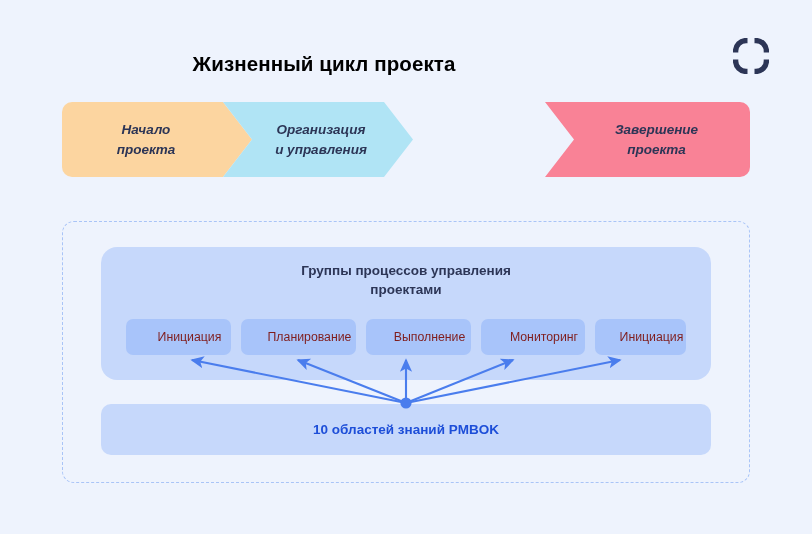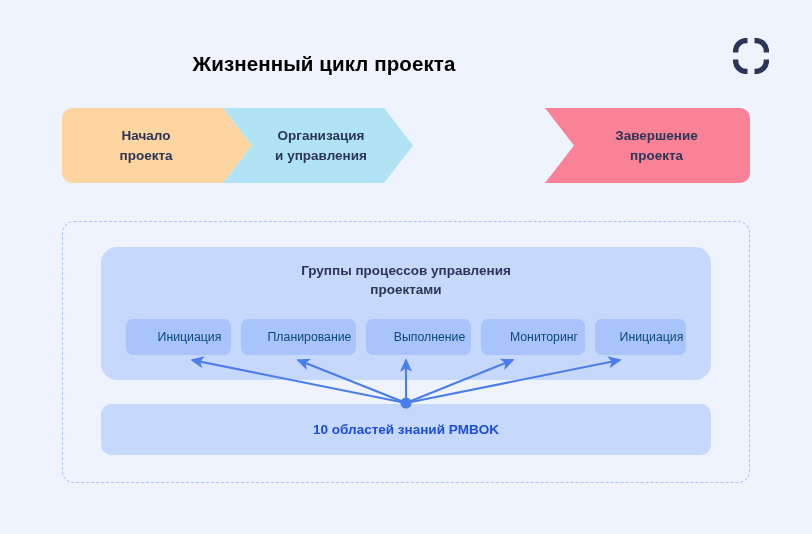--- a/index.html
+++ b/index.html
@@ -41,23 +41,24 @@
     font-size: 20.5px;
     font-weight: 700;
     color: #000000;
     letter-spacing: 0.1px;
   }
 
   
   .phase-bar {
     position: absolute;
     left: 62px;
-    top: 108px;
+    top: 102px;
     width: 688px;
     height: 75px;
+    font-style: italic;
   }
   .phase {
     position: absolute;
     top: 0;
     height: 75px;
     display: flex;
     align-items: center;
     justify-content: center;
   }
   .phase .plabel {
@@ -140,21 +141,21 @@
   .pill {
     position: absolute;
     top: 0;
     height: 36px;
     background: #a8c4fa;
     border-radius: 7px;
     display: flex;
     align-items: center;
     justify-content: center;
     font-size: 12.3px;
-    color: #0c4a6e;
+    color: #7f1d1d;
     font-weight: 400;
     box-sizing: border-box;
     white-space: nowrap;
     padding-left: 22px;
   }
   .pill-0 { left: 0px;   width: 105px; }
   .pill-1 { left: 115px; width: 115px; }
   .pill-2 { left: 240px; width: 105px; }
   .pill-3 { left: 355px; width: 104px; }
   .pill-4 { left: 469px; width: 91px;  }

